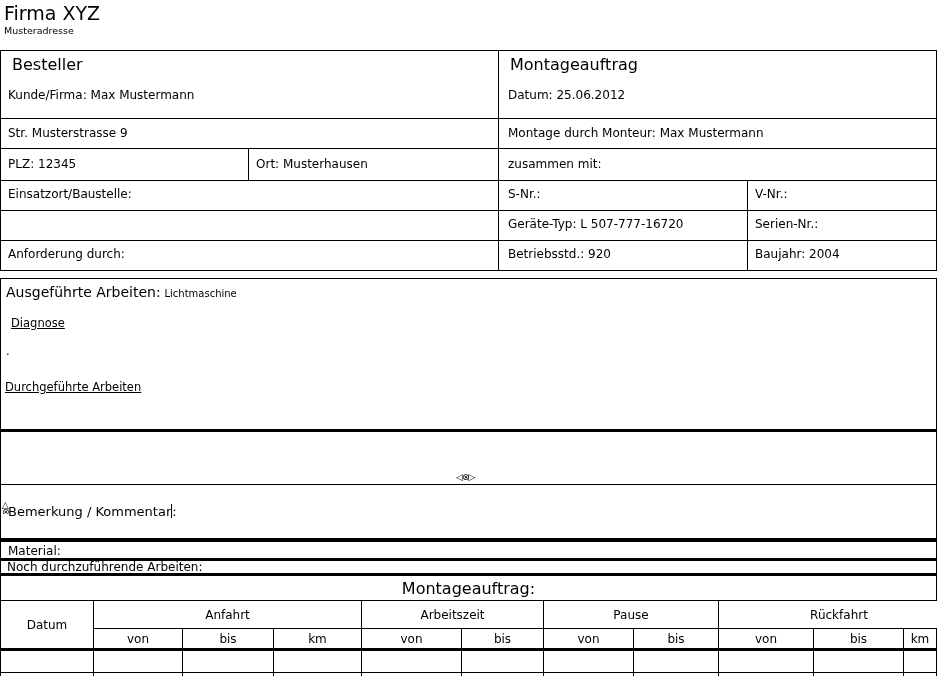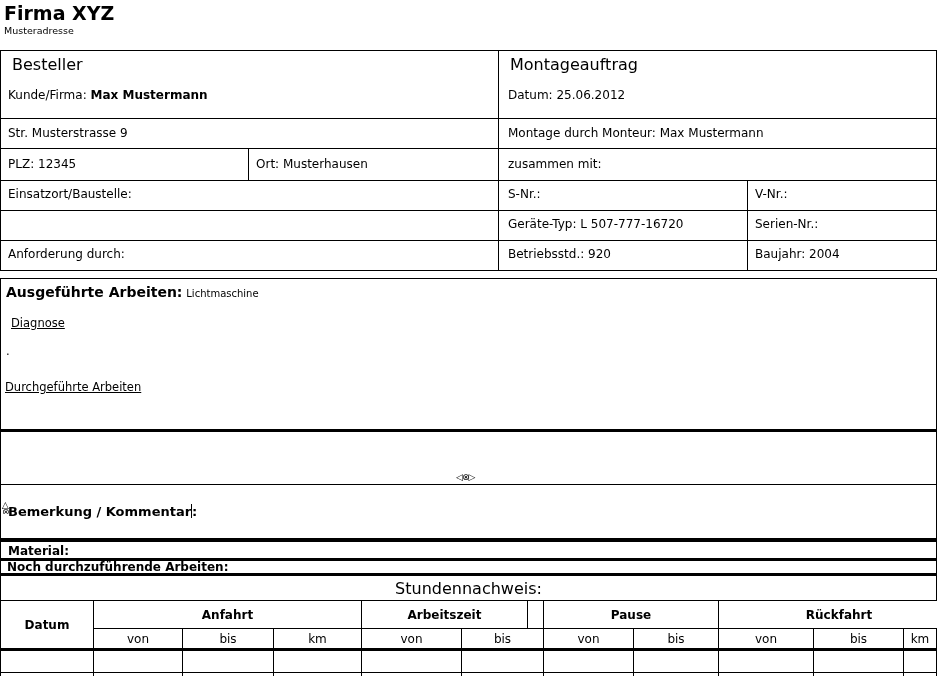--- a/index.html
+++ b/index.html
@@ -2,21 +2,21 @@
 <html><head>
 <meta charset="utf-8">
 <style>
   html,body{margin:0;padding:0;background:#fff;}
   #page{
     position:relative;width:937px;height:676px;background:#ffffff;color:#000;
     font-family:"DejaVu Sans",sans-serif;font-size:12px;overflow:hidden;
   }
   .cell{position:absolute;box-sizing:border-box;border:1px solid #000;background:#fff;}
   .t{position:absolute;white-space:nowrap;line-height:1.2;}
-  .b{font-weight:bold;text-align:right;}
+  .b{font-weight:normal;text-align:right;}
   .big{font-size:16px;}
   .small{font-size:9.5px;}
   .link{text-decoration:underline;}
   .thick{position:absolute;left:0;width:937px;height:3px;background:#000;}
   .hcell{position:absolute;box-sizing:border-box;border:1px solid #000;background:#fff;
          display:flex;align-items:center;justify-content:center;}
   .cursor{display:inline-block;width:1px;height:14px;background:#000;vertical-align:-2px;}
   .anchor{position:absolute;font-size:9px;letter-spacing:-1px;line-height:1;}
   .margin-anchor{position:absolute;left:-7px;top:497px;width:12px;height:22px;overflow:hidden;
                  font-size:9px;letter-spacing:-1px;line-height:1;transform:rotate(90deg);}
@@ -85,25 +85,25 @@
 
   <div class="cell" style="left:0;top:541px;width:937px;height:19px;"></div>
   <div class="t b" style="left:8px;top:544px;">Material:</div>
   <div class="thick" style="top:558px;"></div>
 
   <div class="cell" style="left:0;top:560px;width:937px;height:15px;"></div>
   <div class="t b" style="left:7px;top:560px;">Noch durchzuführende Arbeiten:</div>
   <div class="thick" style="top:573px;"></div>
 
   <div class="cell" style="left:0;top:575px;width:937px;height:26px;"></div>
-  <div class="t big" style="left:0;top:579px;width:937px;text-align:center;">Stundennachweis:</div>
+  <div class="t big" style="left:0;top:579px;width:937px;text-align:center;">Montageauftrag:</div>
 
   <div class="hcell b" style="left:0;top:600px;width:94px;height:49px;">Datum</div>
   <div class="hcell b" style="left:93px;top:600px;width:269px;height:29px;">Anfahrt</div>
-  <div class="hcell b" style="left:361px;top:600px;width:167px;height:29px;">Arbeitszeit</div>
+  <div class="hcell b" style="left:361px;top:600px;width:183px;height:29px;">Arbeitszeit</div>
   <div class="hcell b" style="left:543px;top:600px;width:176px;height:29px;">Pause</div>
   <div class="hcell b" style="left:718px;top:600px;width:242px;height:29px;">Rückfahrt</div>
 
   <div class="hcell" style="left:93px;top:628px;width:90px;height:21px;">von</div>
   <div class="hcell" style="left:182px;top:628px;width:92px;height:21px;">bis</div>
   <div class="hcell" style="left:273px;top:628px;width:89px;height:21px;">km</div>
   <div class="hcell" style="left:361px;top:628px;width:101px;height:21px;">von</div>
   <div class="hcell" style="left:461px;top:628px;width:83px;height:21px;">bis</div>
   <div class="hcell" style="left:543px;top:628px;width:91px;height:21px;">von</div>
   <div class="hcell" style="left:633px;top:628px;width:86px;height:21px;">bis</div>

